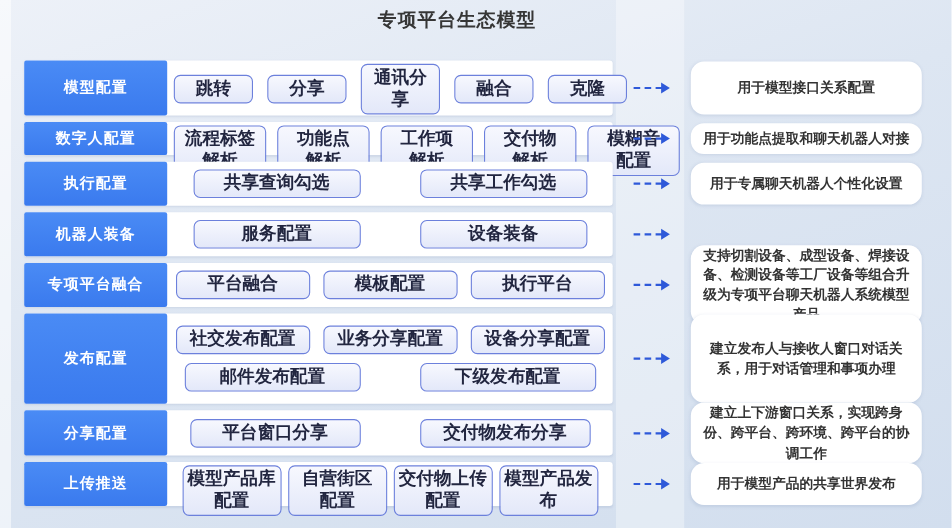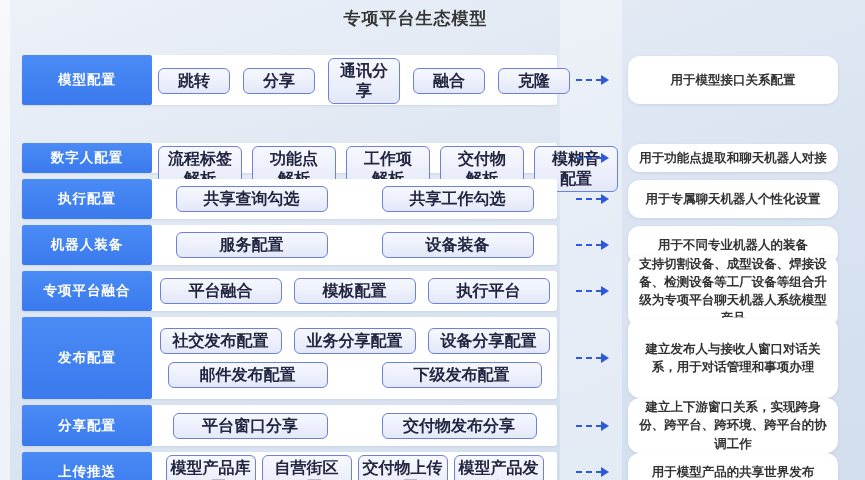--- a/index.html
+++ b/index.html
@@ -93,21 +93,21 @@
         </div>
       </div>
       <div class="arrow-zone">
         <span class="arrow">
           <span class="line"></span>
           <span class="head"></span>
         </span>
       </div>
       <div class="desc">用于模型接口关系配置</div>
     </div>
-    <div class="row" style="height: 30px; margin-top: 32px;">
+    <div class="row" style="height: 30px;">
       <div class="band">
         <div class="cat">数字人配置</div>
         <div class="btn-area">
           <div class="btn-row" style="gap: 10px;">
             <div class="btn" style="width: 84px;">流程标签
 解析</div>
             <div class="btn" style="width: 84px;">功能点
 解析</div>
             <div class="btn" style="width: 84px;">工作项
 解析</div>
@@ -153,21 +153,20 @@
             <div class="btn" style="width: 152px;">设备装备</div>
           </div>
         </div>
       </div>
       <div class="arrow-zone">
         <span class="arrow">
           <span class="line"></span>
           <span class="head"></span>
         </span>
       </div>
-      <div class="desc">用于不同专业机器人的装备</div>
     </div>
     <div class="row" style="height: 40px;">
       <div class="band">
         <div class="cat">专项平台融合</div>
         <div class="btn-area">
           <div class="btn-row" style="gap: 12px;">
             <div class="btn" style="width: 122px;">平台融合</div>
             <div class="btn" style="width: 122px;">模板配置</div>
             <div class="btn" style="width: 122px;">执行平台</div>
           </div>

